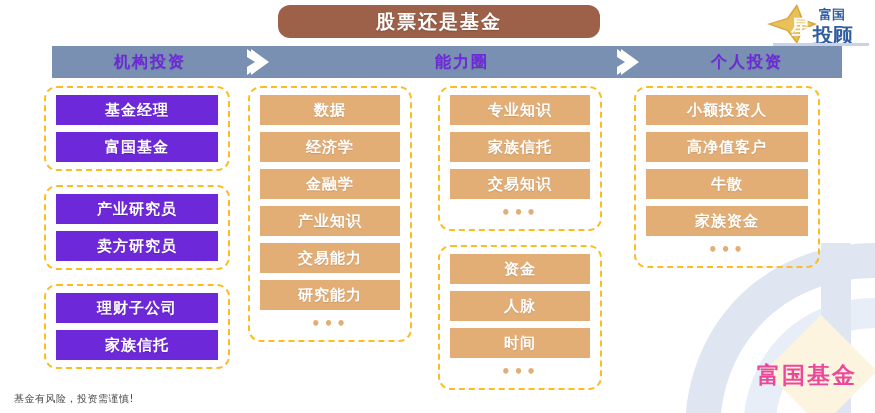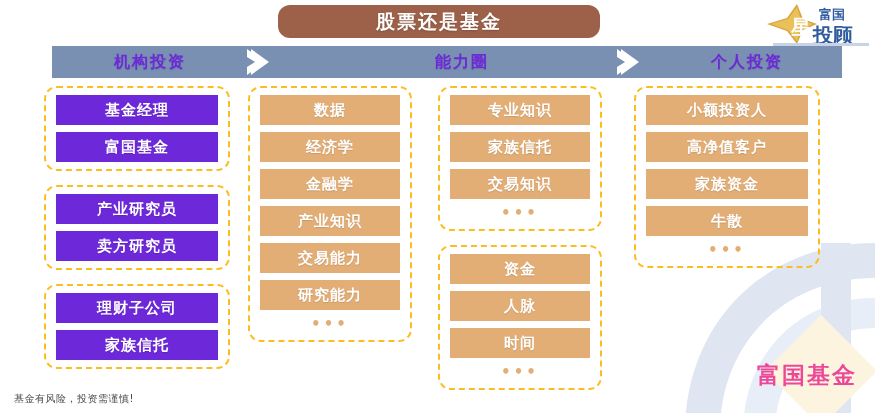--- a/index.html
+++ b/index.html
@@ -265,22 +265,22 @@
         <div class="chip tan">人脉</div>
         <div class="chip tan">时间</div>
         <div class="ellipsis">•••</div>
       </div>
     </div>
 
     <div class="col col-d">
       <div class="group">
         <div class="chip tan">小额投资人</div>
         <div class="chip tan">高净值客户</div>
+        <div class="chip tan">牛散</div>
         <div class="chip tan">家族资金</div>
-        <div class="chip tan">牛散</div>
         <div class="ellipsis">•••</div>
       </div>
     </div>
 
   </div>
 
   <div class="footer">基金有风险，投资需谨慎!</div>
 
 </div>
 

